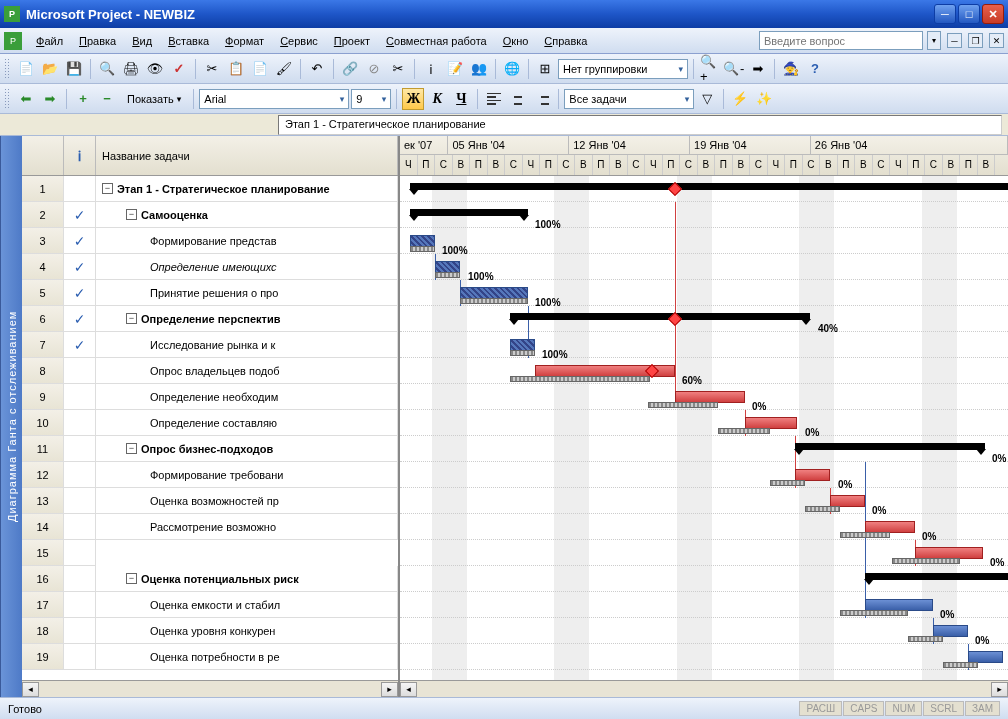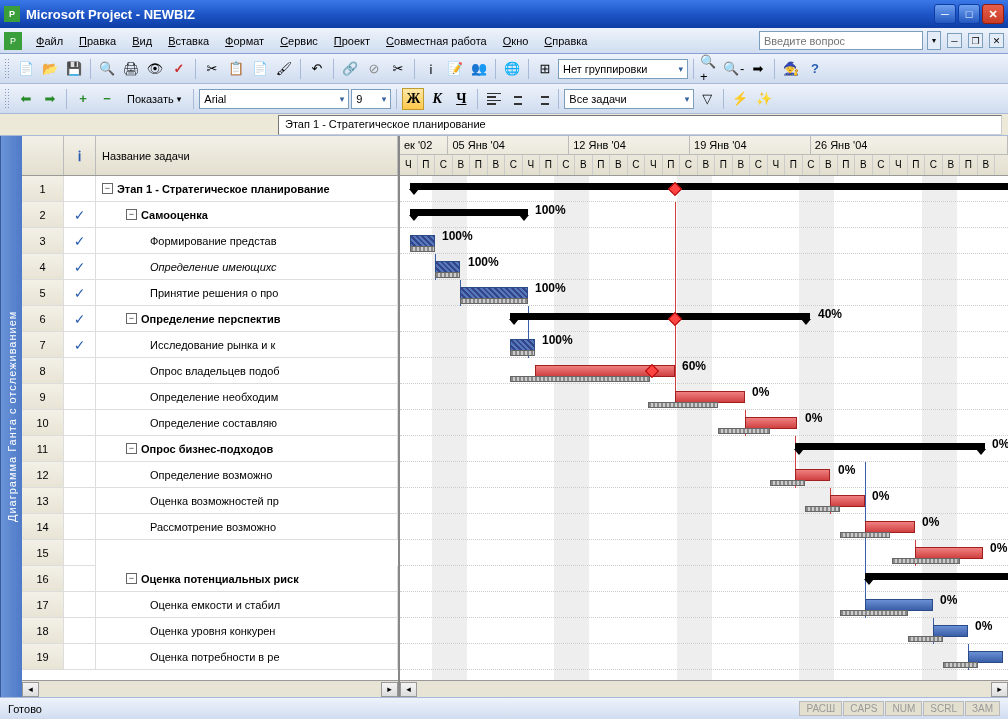--- a/index.html
+++ b/index.html
@@ -74,21 +74,21 @@
 .gantt-body .weekend { position: absolute; top: 0; bottom: 0; width: 17.5px; background: #eee; }
 .gantt-body .hline { position: absolute; left: 0; right: 0; border-bottom: 1px dotted #ccc; height:26px;}
 .gantt-body .task-row { position: absolute; left: 0; right: 0; height: 26px; }
 .summary-bar { position: absolute; height: 7px; background: black; top: 7px; }
 .summary-bar::before, .summary-bar::after { content:''; position:absolute; top:6px; width:0;height:0;border-left:5px solid transparent;border-right:5px solid transparent;border-top:6px solid black;}
 .summary-bar::before{left:-1px;} .summary-bar::after{right:-1px;}
 .task-bar { position: absolute; height: 12px; top: 7px; background: linear-gradient(to bottom, #6b8fd4, #3a5fa8); border: 1px solid #2a4a88; }
 .task-bar.complete { background: repeating-linear-gradient(45deg,#5577bb,#5577bb 2px,#334488 2px,#334488 4px);}
 .baseline-bar { position: absolute; height: 6px; top: 18px; background: repeating-linear-gradient(90deg,#888,#888 2px,#ccc 2px,#ccc 4px); border:1px solid #666;}
 .crit-bar { position:absolute;height:12px;top:7px;background:linear-gradient(to bottom,#f08080,#d04040);border:1px solid #a02020;}
-.pct-label { position: absolute; font-size: 12px; font-weight: bold; top: 1px; }
+.pct-label { position: absolute; font-size: 10px; font-weight: bold; top: 17px; }
 .diamond { position:absolute;width:10px;height:10px;background:#f44;border:1px solid #a00;transform:rotate(45deg);top:8px;}
 .link-line { position:absolute;border-left:1px solid #d04040;}
 .link-lineb { position:absolute;border-left:1px solid #3a5fa8;}
 
 
 .statusbar { height: 22px; background: linear-gradient(to bottom, #eef3fb, #d0ddf0); display: flex; align-items: center; padding: 0 8px; font-size: 11px; border-top: 1px solid #a9bad8; }
 .statusbar .right { margin-left: auto; display: flex; gap: 1px; }
 .statusbar .ind { padding: 1px 6px; border:1px solid #bbb;background:#e4e0d0;color:#999;font-size:10px;}
 </style>
 </head>
@@ -308,21 +308,21 @@
           <div class="rcell num" style="width: 42px;">11</div>
           <div class="rcell info" style="width: 32px;"></div>
           <div class="rcell name" style="flex: 1 1 0%; padding-left: 30px;">
             <span class="outline-btn">−</span>
             <span class="bold">Опрос бизнес-подходов</span>
           </div>
         </div>
         <div class="row">
           <div class="rcell num" style="width: 42px;">12</div>
           <div class="rcell info" style="width: 32px;"></div>
-          <div class="rcell name" style="flex: 1 1 0%; padding-left: 54px;">Определение возможно</div>
+          <div class="rcell name" style="flex: 1 1 0%; padding-left: 54px;">Формирование требовани</div>
         </div>
         <div class="row">
           <div class="rcell num" style="width: 42px;">13</div>
           <div class="rcell info" style="width: 32px;"></div>
           <div class="rcell name" style="flex: 1 1 0%; padding-left: 54px;">Оценка возможностей пр</div>
         </div>
         <div class="row">
           <div class="rcell num" style="width: 42px;">14</div>
           <div class="rcell info" style="width: 32px;"></div>
           <div class="rcell name" style="flex: 1 1 0%; padding-left: 54px;">Рассмотрение возможно</div>
@@ -358,21 +358,21 @@
     <div class="scroll-h">
       <div class="sbtn">◂</div>
       <div class="track"></div>
       <div class="sbtn">▸</div>
     </div>
   </div>
 
   <div class="right-pane">
     <div class="gantt-header">
       <div class="week-row" id="week-row">
-          <div class="week" style="width: 49px;">ек '02</div>
+          <div class="week" style="width: 49px;">ек '07</div>
           <div class="week" style="width: 122.5px;">05 Янв '04</div>
           <div class="week" style="width: 122.5px;">12 Янв '04</div>
           <div class="week" style="width: 122.5px;">19 Янв '04</div>
           <div class="week" style="width: 200px;">26 Янв '04</div>
         </div>
       <div class="day-row" id="day-row">
           <div class="day">Ч</div>
           <div class="day">П</div>
           <div class="day">С</div>
           <div class="day">В</div>

